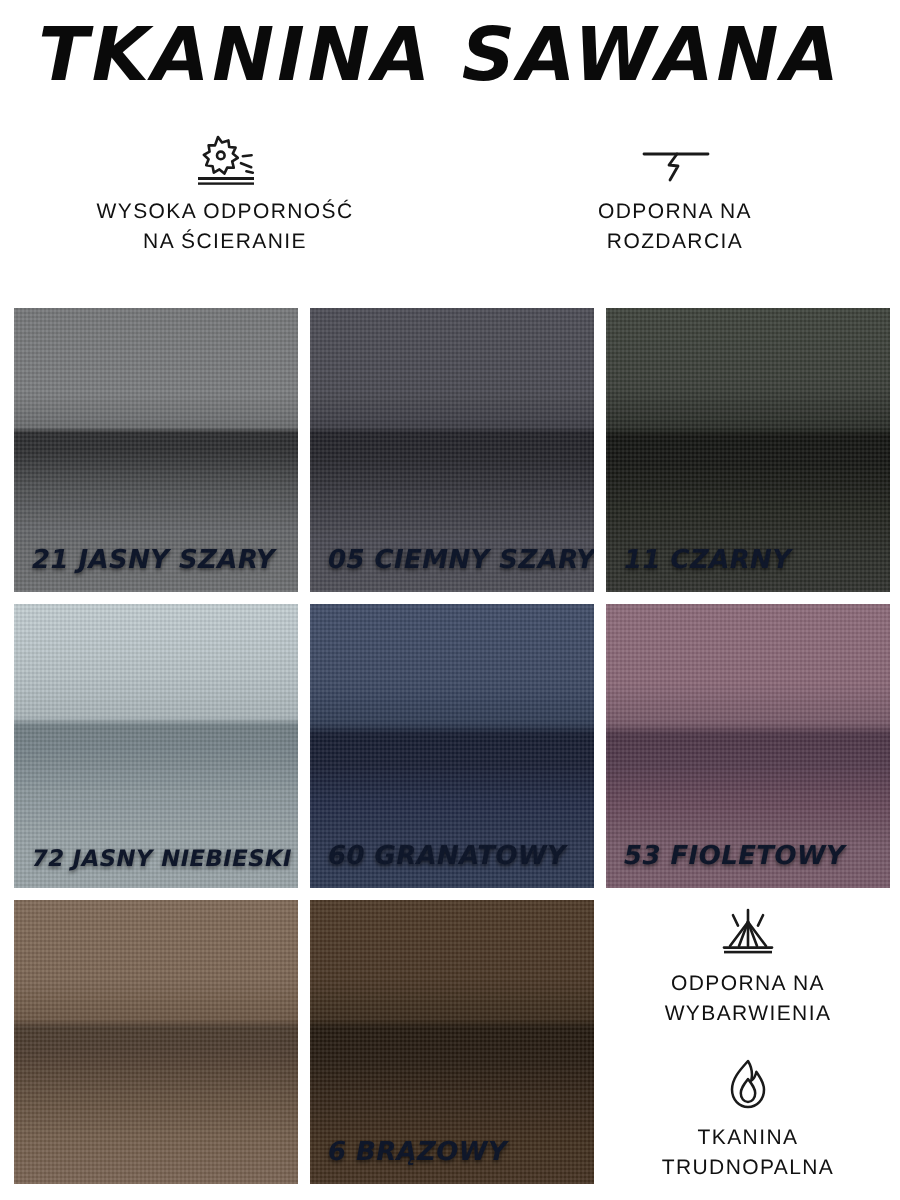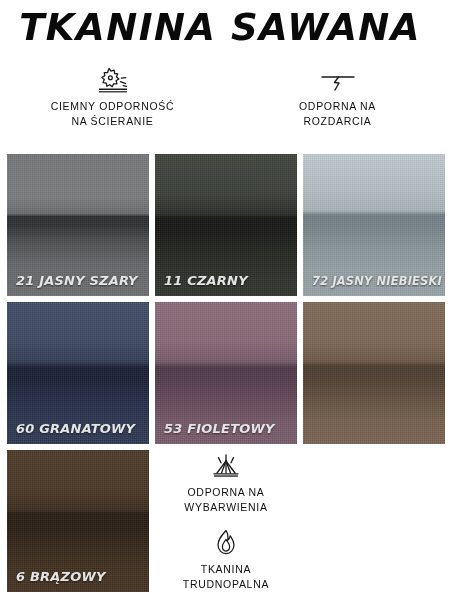--- a/index.html
+++ b/index.html
@@ -79,21 +79,21 @@
     opacity:.9;
     pointer-events:none;
   }
   .swatch .shade{
     position:absolute;inset:0;
     pointer-events:none;
   }
   .swatch .slabel{
     position:absolute;
     left:9px;bottom:8px;right:6px;
-    color:#e5e5e5;
+    color:#0f172a;
     font-family:"DejaVu Sans", sans-serif;
     font-style:italic;
     font-weight:bold;
     font-size:13px;
     letter-spacing:0.2px;
     text-shadow:0 1px 2px rgba(0,0,0,.55);
     white-space:nowrap;
   }
   .swatch.narrow .slabel{font-size:11.4px;font-style:italic;}
 
@@ -125,21 +125,21 @@
             <path d="M17 4.5 L19 7.2 L22.2 6.2 L22.6 9.5 L25.8 9.8 L24.4 12.8 L26.9 14.9 L24.1 16.7 L24.9 19.9 L21.6 19.8 L20.2 22.8 L17.7 20.7 L14.9 22.3 L14.3 19.1 L11.1 18.6 L12.3 15.6 L9.9 13.4 L12.8 11.8 L12.3 8.6 L15.5 8.7 Z"></path>
             <circle cx="18.4" cy="13.7" r="1.9"></circle>
             <path d="M28.5 17.6 L33.6 19.6"></path>
             <path d="M29.4 14.1 L33.8 13.6"></path>
             <path d="M31.2 21.6 L34.4 22.4"></path>
           </g>
           <rect x="7" y="24.5" width="28" height="1.5" fill="#1a1a1a"></rect>
           <rect x="7" y="27.2" width="28" height="1.2" fill="#1a1a1a"></rect>
         </svg>
       </div>
-      <div class="flabel">CIEMNY ODPORNOŚĆ
+      <div class="flabel">WYSOKA ODPORNOŚĆ
 NA ŚCIERANIE</div>
     </div>
 
 
     <div class="feature">
       <div class="ficon">
         <svg width="44" height="30" viewBox="0 0 44 30">
           <g fill="none" stroke="#1a1a1a" stroke-width="1.4" stroke-linecap="round" stroke-linejoin="round">
             <path d="M6 11 L38 11"></path>
             <path d="M22.5 11 L18.5 16.5 L23 17 L19 24"></path>
@@ -153,20 +153,25 @@
   </div>
 
   <div class="grid">
 
     <div class="swatch">
       <div class="shade" style="background:linear-gradient(180deg,#76787a 0%,#7b7d7f 30%,#6a6c6e 42%,#2c2d2f 44%,#2f3032 50%,#4d4f51 62%,#65676a 78%,#6e7072 100%);"></div>
       <div class="weave"></div>
       <div class="slabel">21 JASNY SZARY</div>
     </div>
 
+    <div class="swatch">
+      <div class="shade" style="background:linear-gradient(180deg,#4d4d56 0%,#4a4a52 30%,#3d3d45 42%,#232329 44%,#26262c 52%,#393940 66%,#4a4a53 82%,#4f4f57 100%);"></div>
+      <div class="weave"></div>
+      <div class="slabel">05 CIEMNY SZARY</div>
+    </div>
 
     <div class="swatch">
       <div class="shade" style="background:linear-gradient(180deg,#3f443c 0%,#3b3f39 28%,#2a2d28 42%,#141512 45%,#171815 55%,#23251f 70%,#2d2f2a 86%,#31332f 100%);"></div>
       <div class="weave"></div>
       <div class="slabel">11 CZARNY</div>
     </div>
 
     <div class="swatch narrow">
       <div class="shade" style="background:linear-gradient(180deg,#c3ced2 0%,#b6c1c5 26%,#aab5b9 40%,#727f85 43%,#78858b 52%,#8b979c 66%,#97a2a6 82%,#9aa5a9 100%);"></div>
       <div class="weave"></div>

